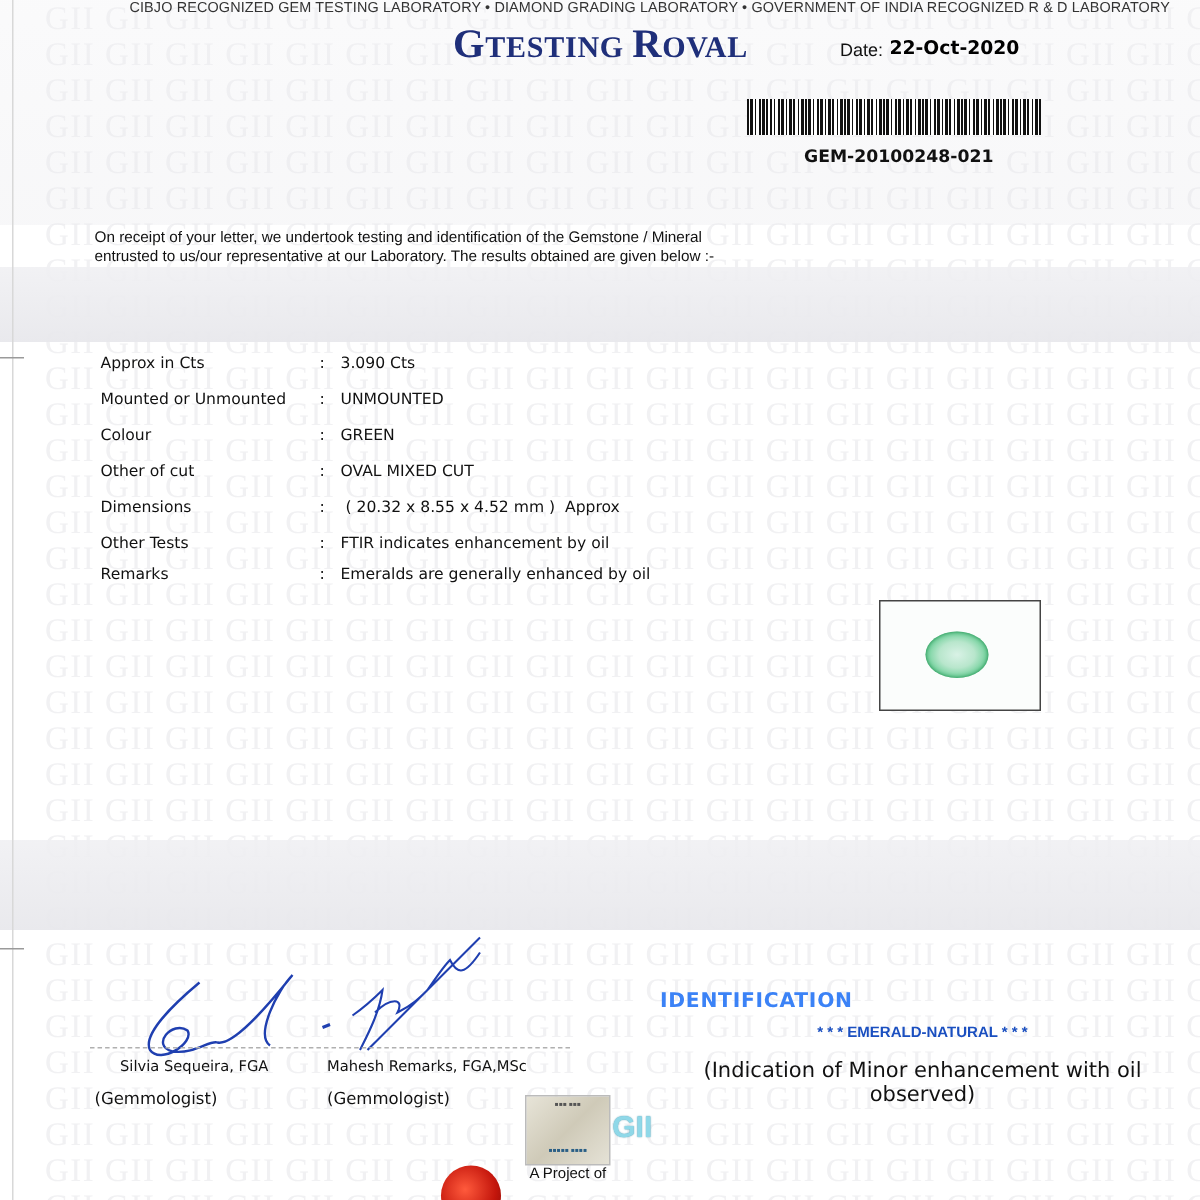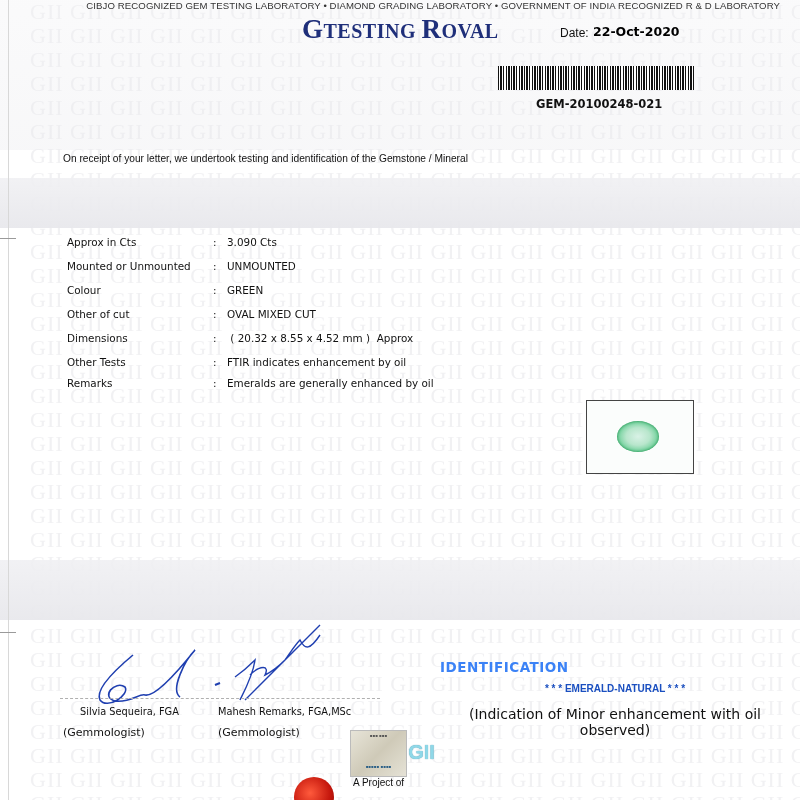--- a/index.html
+++ b/index.html
@@ -125,20 +125,21 @@
 
   <div class="title"><span class="big">G</span><span>TESTING</span>&nbsp;<span class="big">R</span><span>OVAL</span></div>
   <div class="date-label">Date:</div>
   <div class="date-value">22-Oct-2020</div>
 
   <div class="barcode"></div>
   <div class="cert-no">GEM-20100248-021</div>
 
   <div class="intro">
     <div>On receipt of your letter, we undertook testing and identification of the Gemstone / Mineral</div>
+    <div>entrusted to us/our representative at our Laboratory. The results obtained are given below :-</div>
   </div>
 
   <div class="details">
     <div class="row" style="top:0">
         <span class="lbl">Approx in Cts</span>
         <span class="colon">:</span>
         <span class="val">3.090 Cts</span>
       </div>
     <div class="row" style="top:24px">
         <span class="lbl">Mounted or Unmounted</span>

